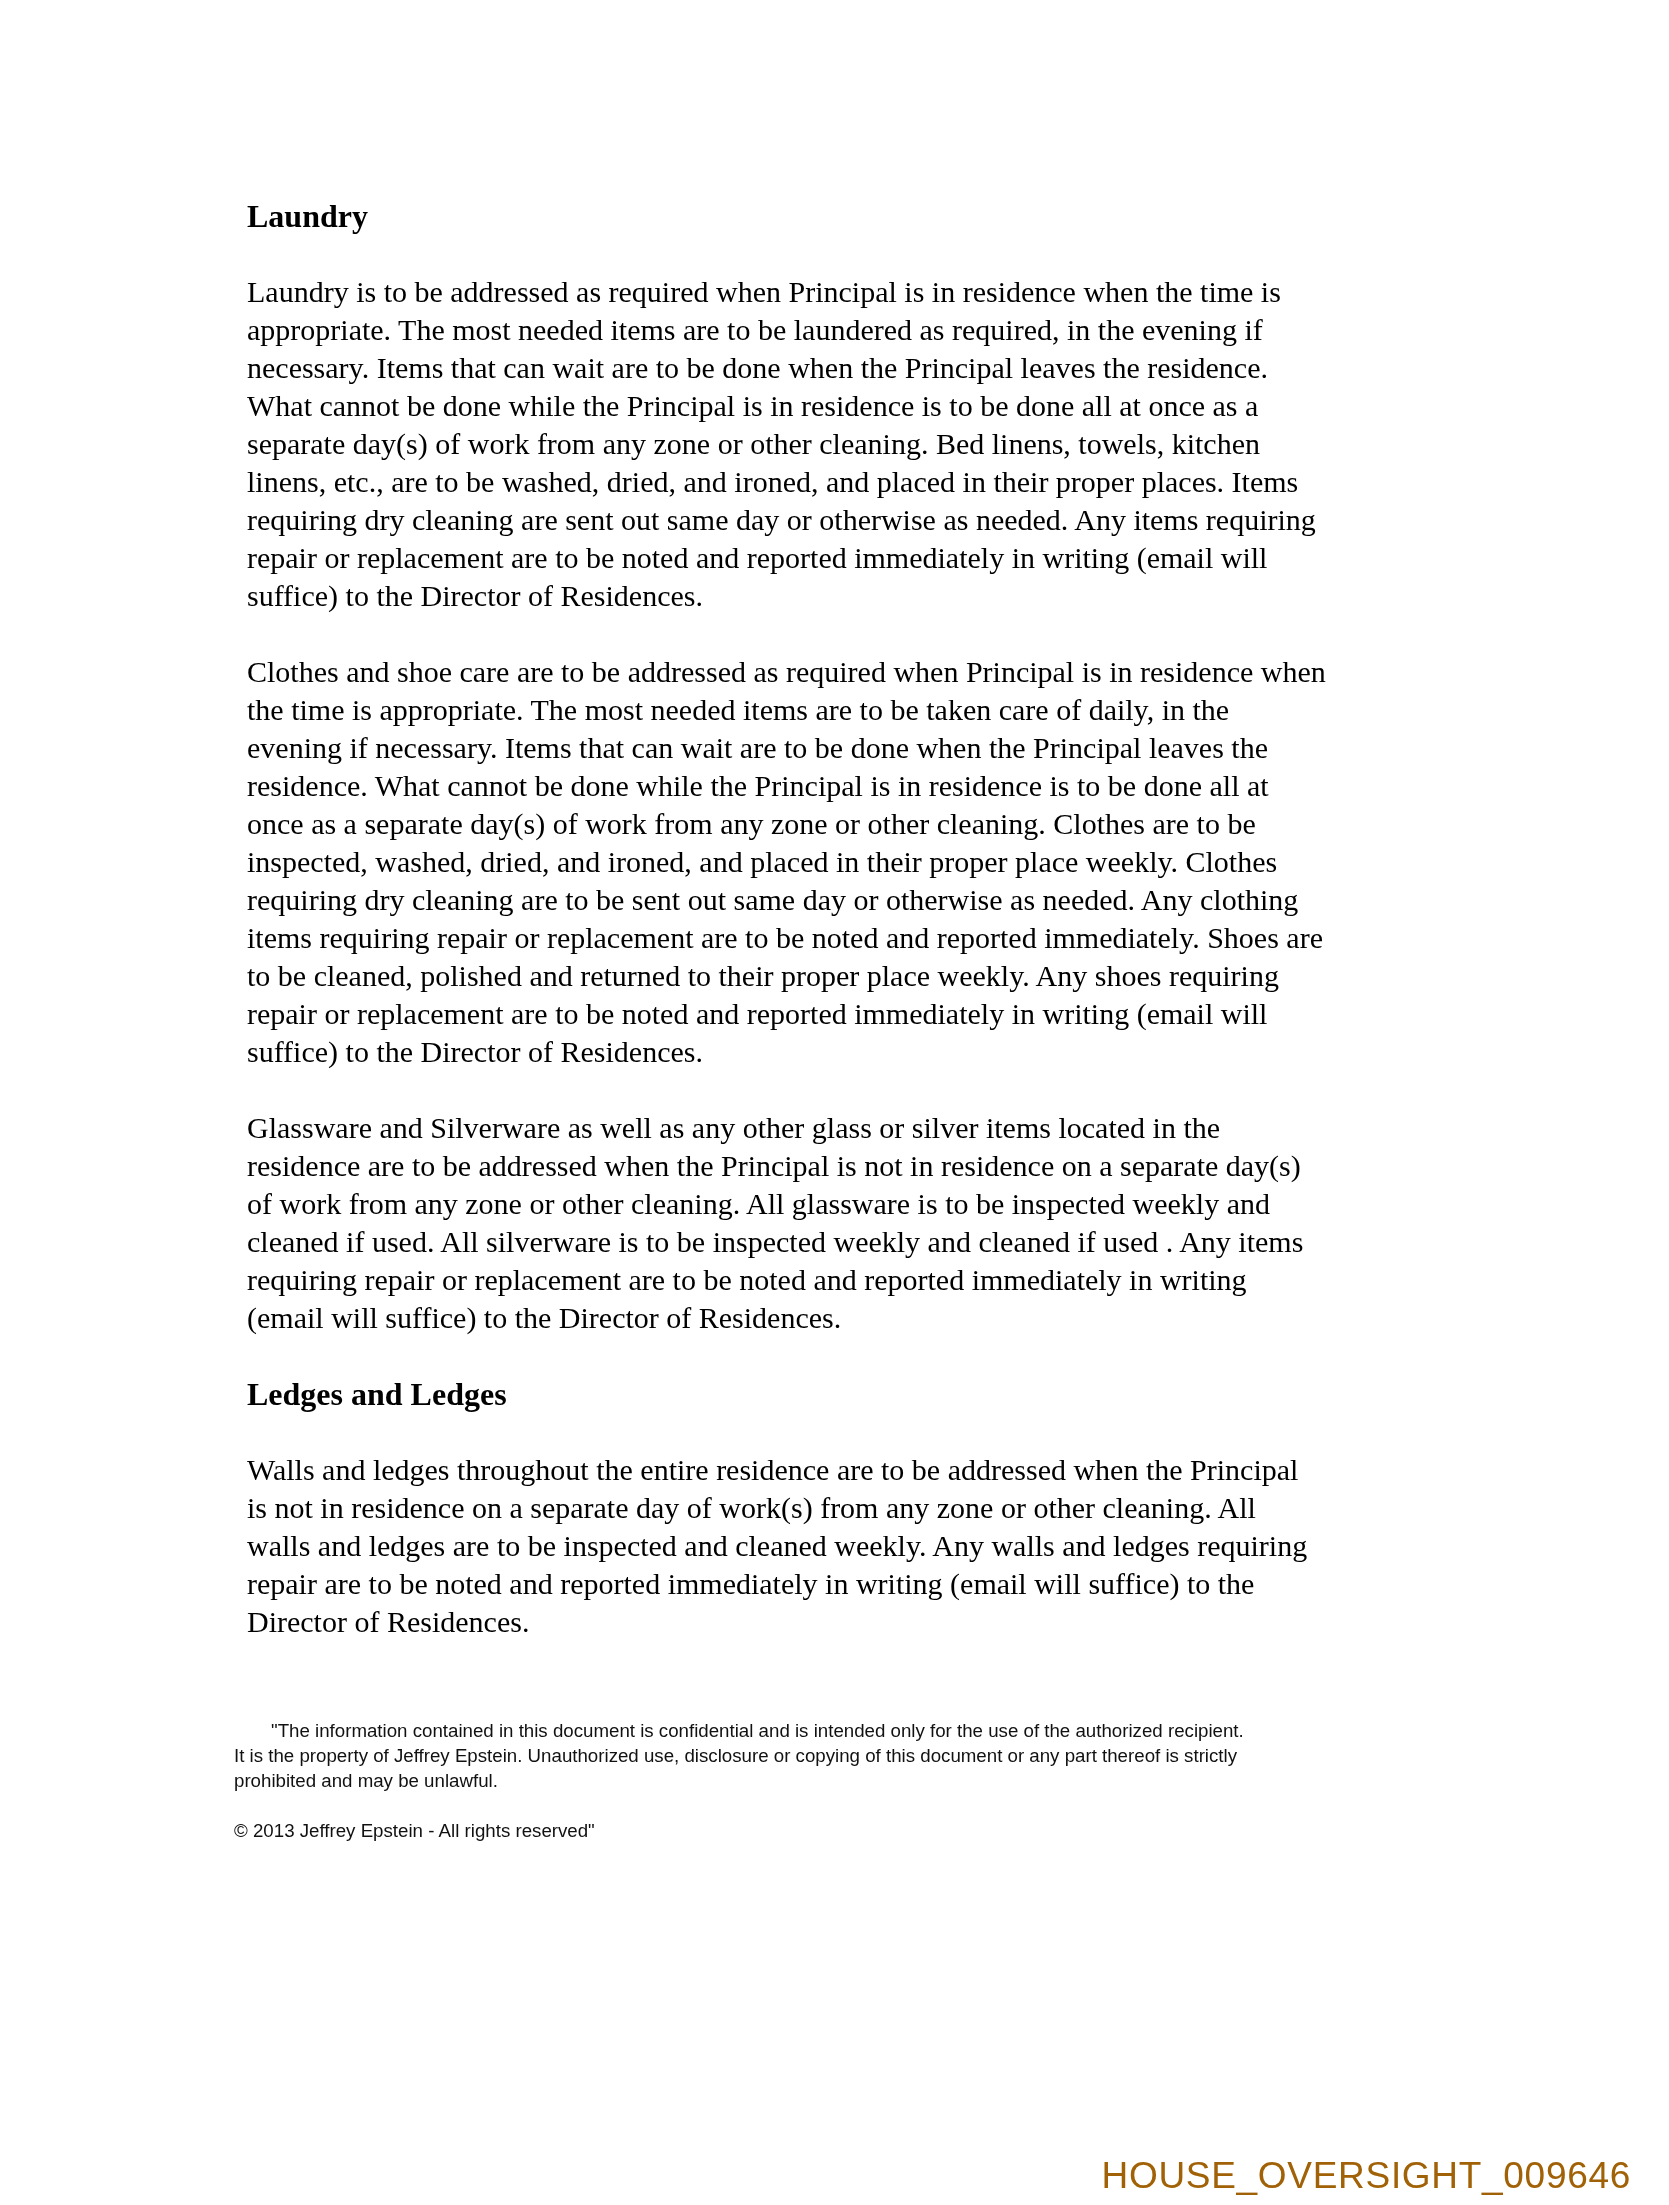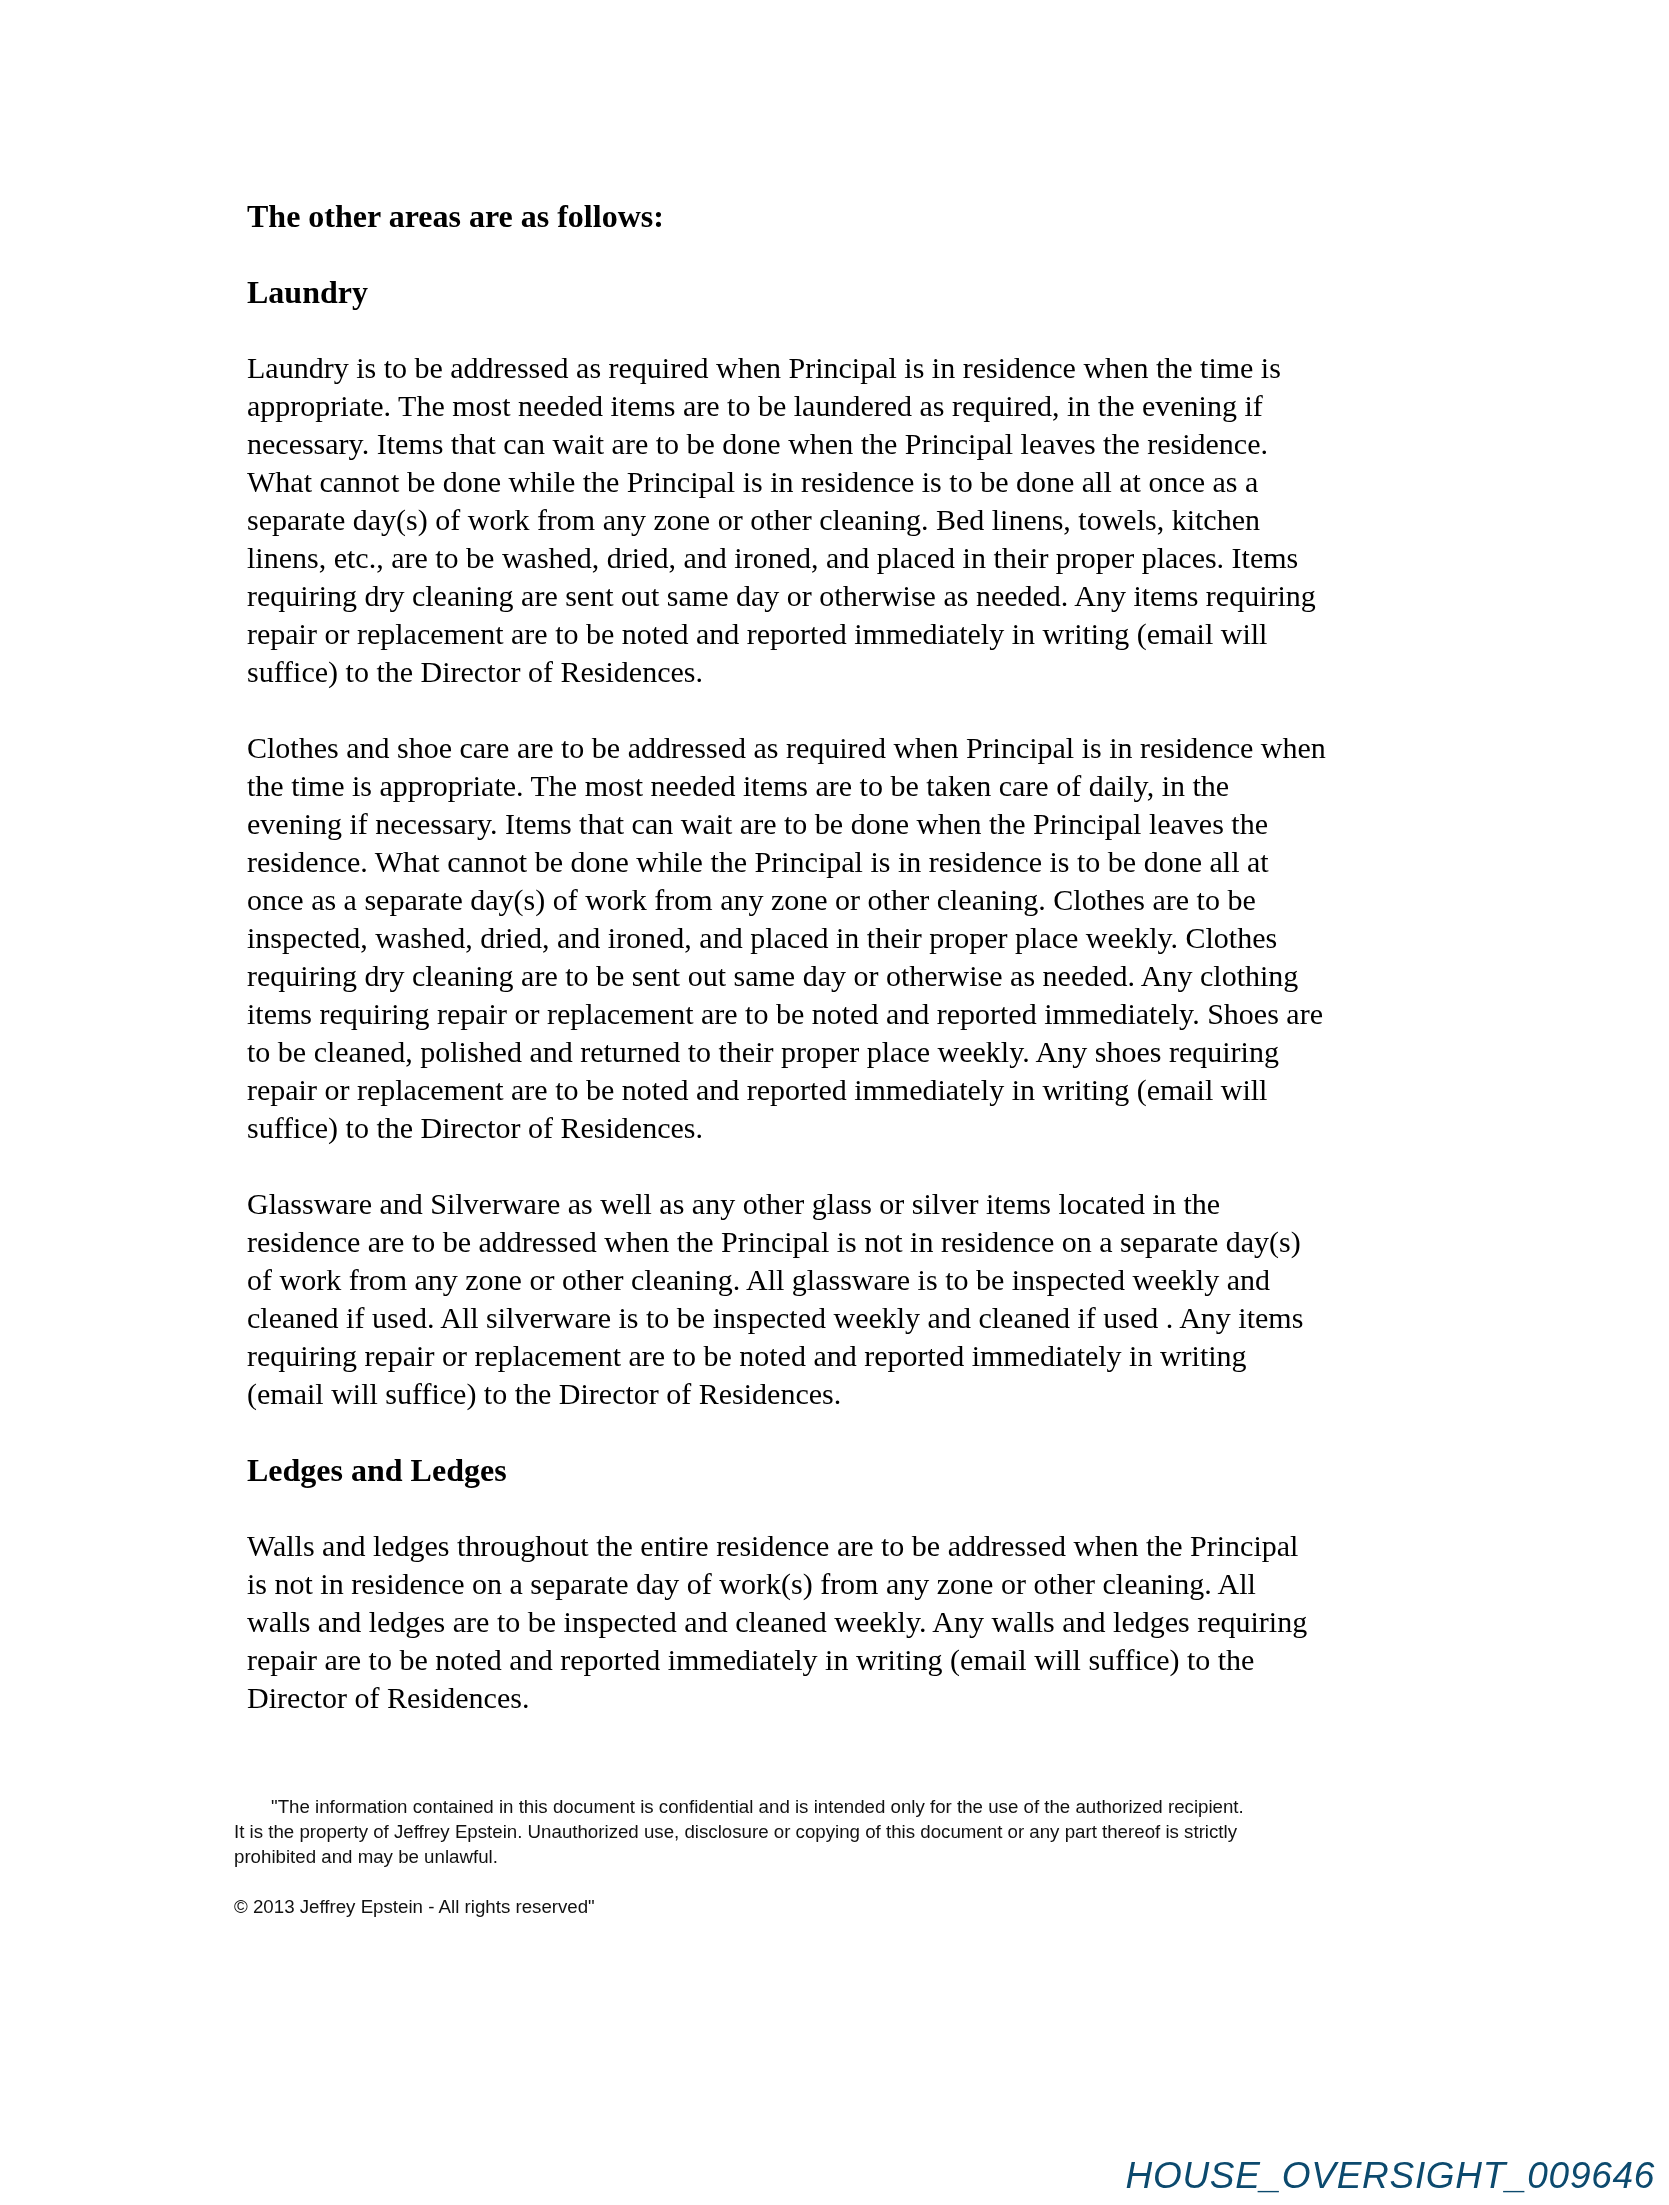--- a/index.html
+++ b/index.html
@@ -48,36 +48,34 @@
     text-indent: 37px;
     white-space: pre-line;
   }
   .footer .copyright {
     margin: 25px 0 0 0;
     white-space: pre;
   }
   .bates {
     position: absolute;
     top: 2155px;
-    right: 14px;
+    right: 38px;
     font-family: "Liberation Sans", sans-serif;
     font-size: 37px;
     letter-spacing: 0.7px;
-    color: #0c4a6e;
+    color: #a16207;
     white-space: pre;
-    font-style: italic;
   }
 </style>
 </head>
 <body>
 
 <div class="page">
   <div class="content">
 
-    <div class="doc-heading">The other areas are as follows:</div>
 
     <div class="doc-heading">Laundry</div>
     <div class="doc-para">Laundry is to be addressed as required when Principal is in residence when the time is
 appropriate. The most needed items are to be laundered as required, in the evening if
 necessary. Items that can wait are to be done when the Principal leaves the residence.
 What cannot be done while the Principal is in residence is to be done all at once as a
 separate day(s) of work from any zone or other cleaning. Bed linens, towels, kitchen
 linens, etc., are to be washed, dried, and ironed, and placed in their proper places. Items
 requiring dry cleaning are sent out same day or otherwise as needed. Any items requiring
 repair or replacement are to be noted and reported immediately in writing (email will

